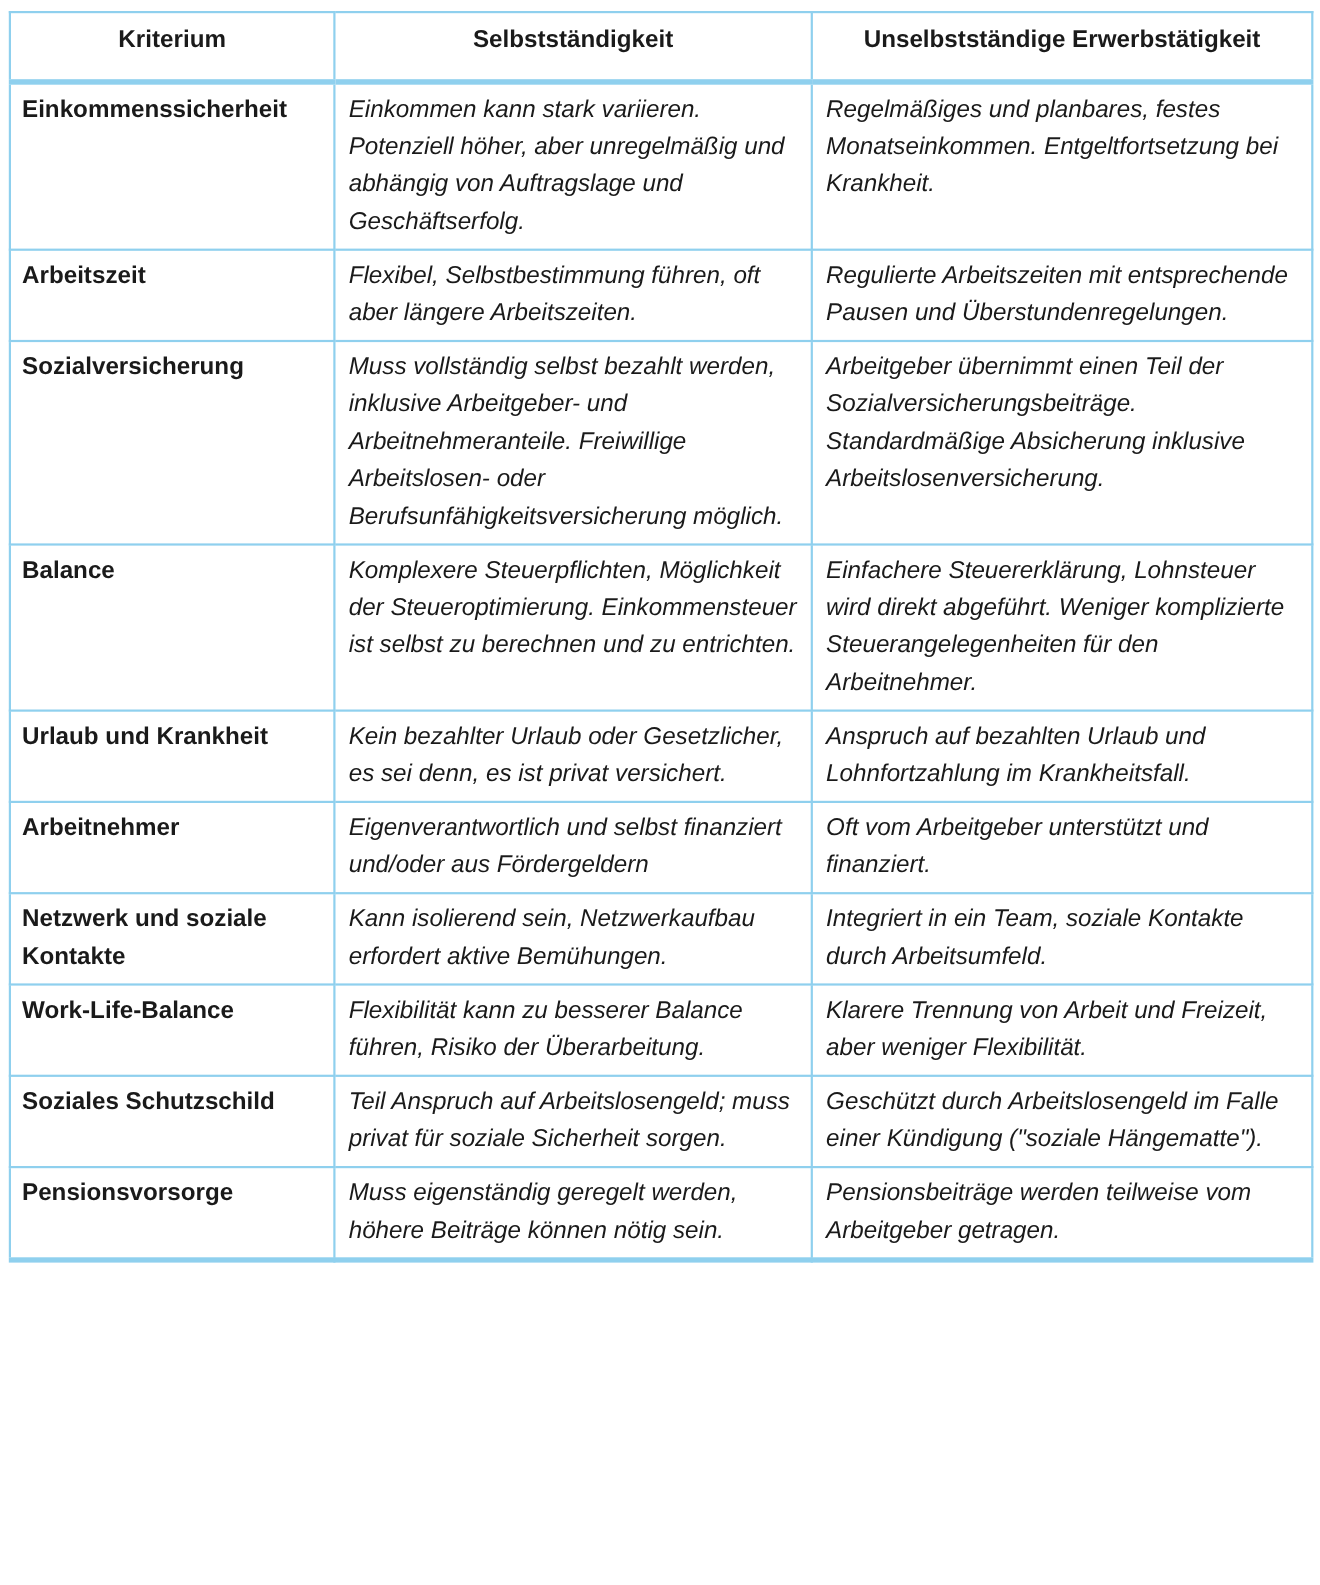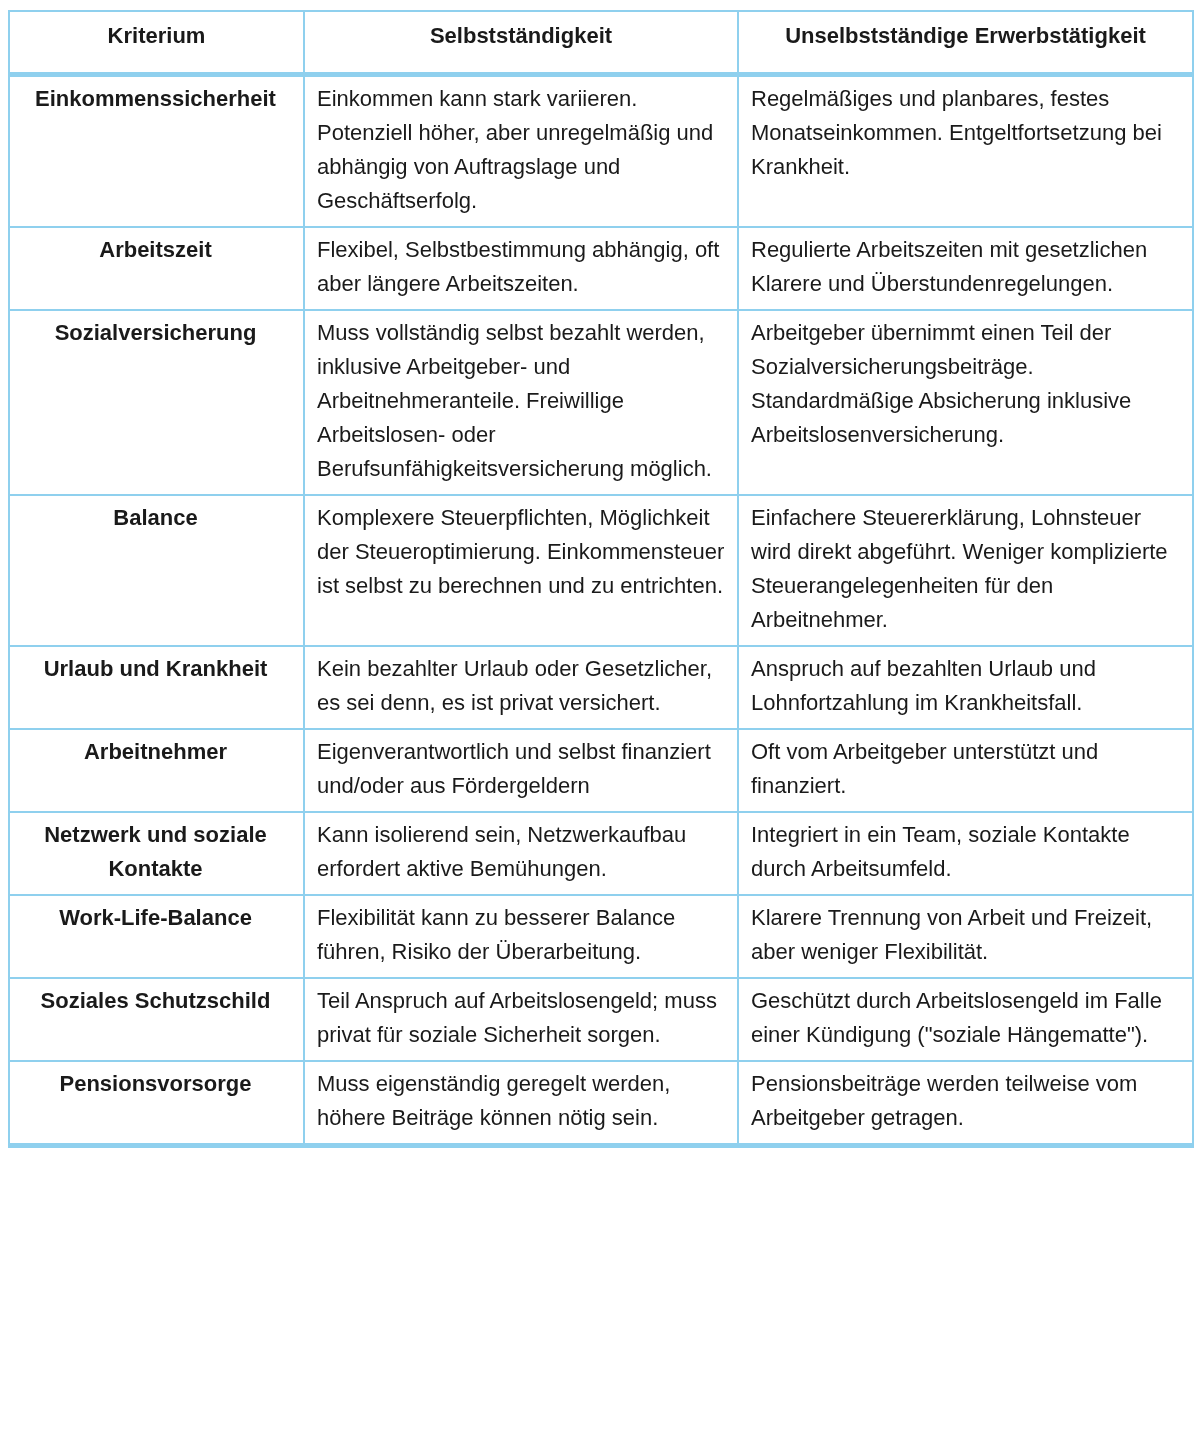--- a/index.html
+++ b/index.html
@@ -38,26 +38,27 @@
     word-wrap: break-word;
   }
   table.compare thead th {
     text-align: center;
     font-weight: 700;
     line-height: 30px;
     padding: 9px 10px 21px 10px;
     border-bottom-width: 5px;
   }
   table.compare tbody th {
-    text-align: center;
+    text-align: left;
     font-weight: 700;
     padding-left: 10px;
   }
   table.compare tbody td {
     font-weight: 400;
+    font-style: italic;
   }
 </style>
 </head>
 <body style="color: rgb(26, 26, 26); background: rgb(255, 255, 255);">
 
 <div class="table-wrap">
   <table class="compare">
     <colgroup>
       <col class="c1">
         <col class="c2">
@@ -71,22 +72,22 @@
       </tr>
     </thead>
     <tbody>
       <tr>
         <th>Einkommenssicherheit</th>
         <td>Einkommen kann stark variieren. Potenziell höher, aber unregelmäßig und abhängig von Auftragslage und Geschäftserfolg.</td>
         <td>Regelmäßiges und planbares, festes Monatseinkommen. Entgeltfortsetzung bei Krankheit.</td>
       </tr>
       <tr>
         <th>Arbeitszeit</th>
-        <td>Flexibel, Selbstbestimmung abhängig, oft aber längere Arbeitszeiten.</td>
-        <td>Regulierte Arbeitszeiten mit gesetzlichen Klarere und Überstundenregelungen.</td>
+        <td>Flexibel, Selbstbestimmung führen, oft aber längere Arbeitszeiten.</td>
+        <td>Regulierte Arbeitszeiten mit entsprechende Pausen und Überstundenregelungen.</td>
       </tr>
       <tr>
         <th>Sozialversicherung</th>
         <td>Muss vollständig selbst bezahlt werden, inklusive Arbeitgeber- und Arbeitnehmeranteile. Freiwillige Arbeitslosen- oder Berufsunfähigkeitsversicherung möglich.</td>
         <td>Arbeitgeber übernimmt einen Teil der Sozialversicherungsbeiträge. Standardmäßige Absicherung inklusive Arbeitslosenversicherung.</td>
       </tr>
       <tr>
         <th>Balance</th>
         <td>Komplexere Steuerpflichten, Möglichkeit der Steueroptimierung. Einkommensteuer ist selbst zu berechnen und zu entrichten.</td>
         <td>Einfachere Steuererklärung, Lohnsteuer wird direkt abgeführt. Weniger komplizierte Steuerangelegenheiten für den Arbeitnehmer.</td>

